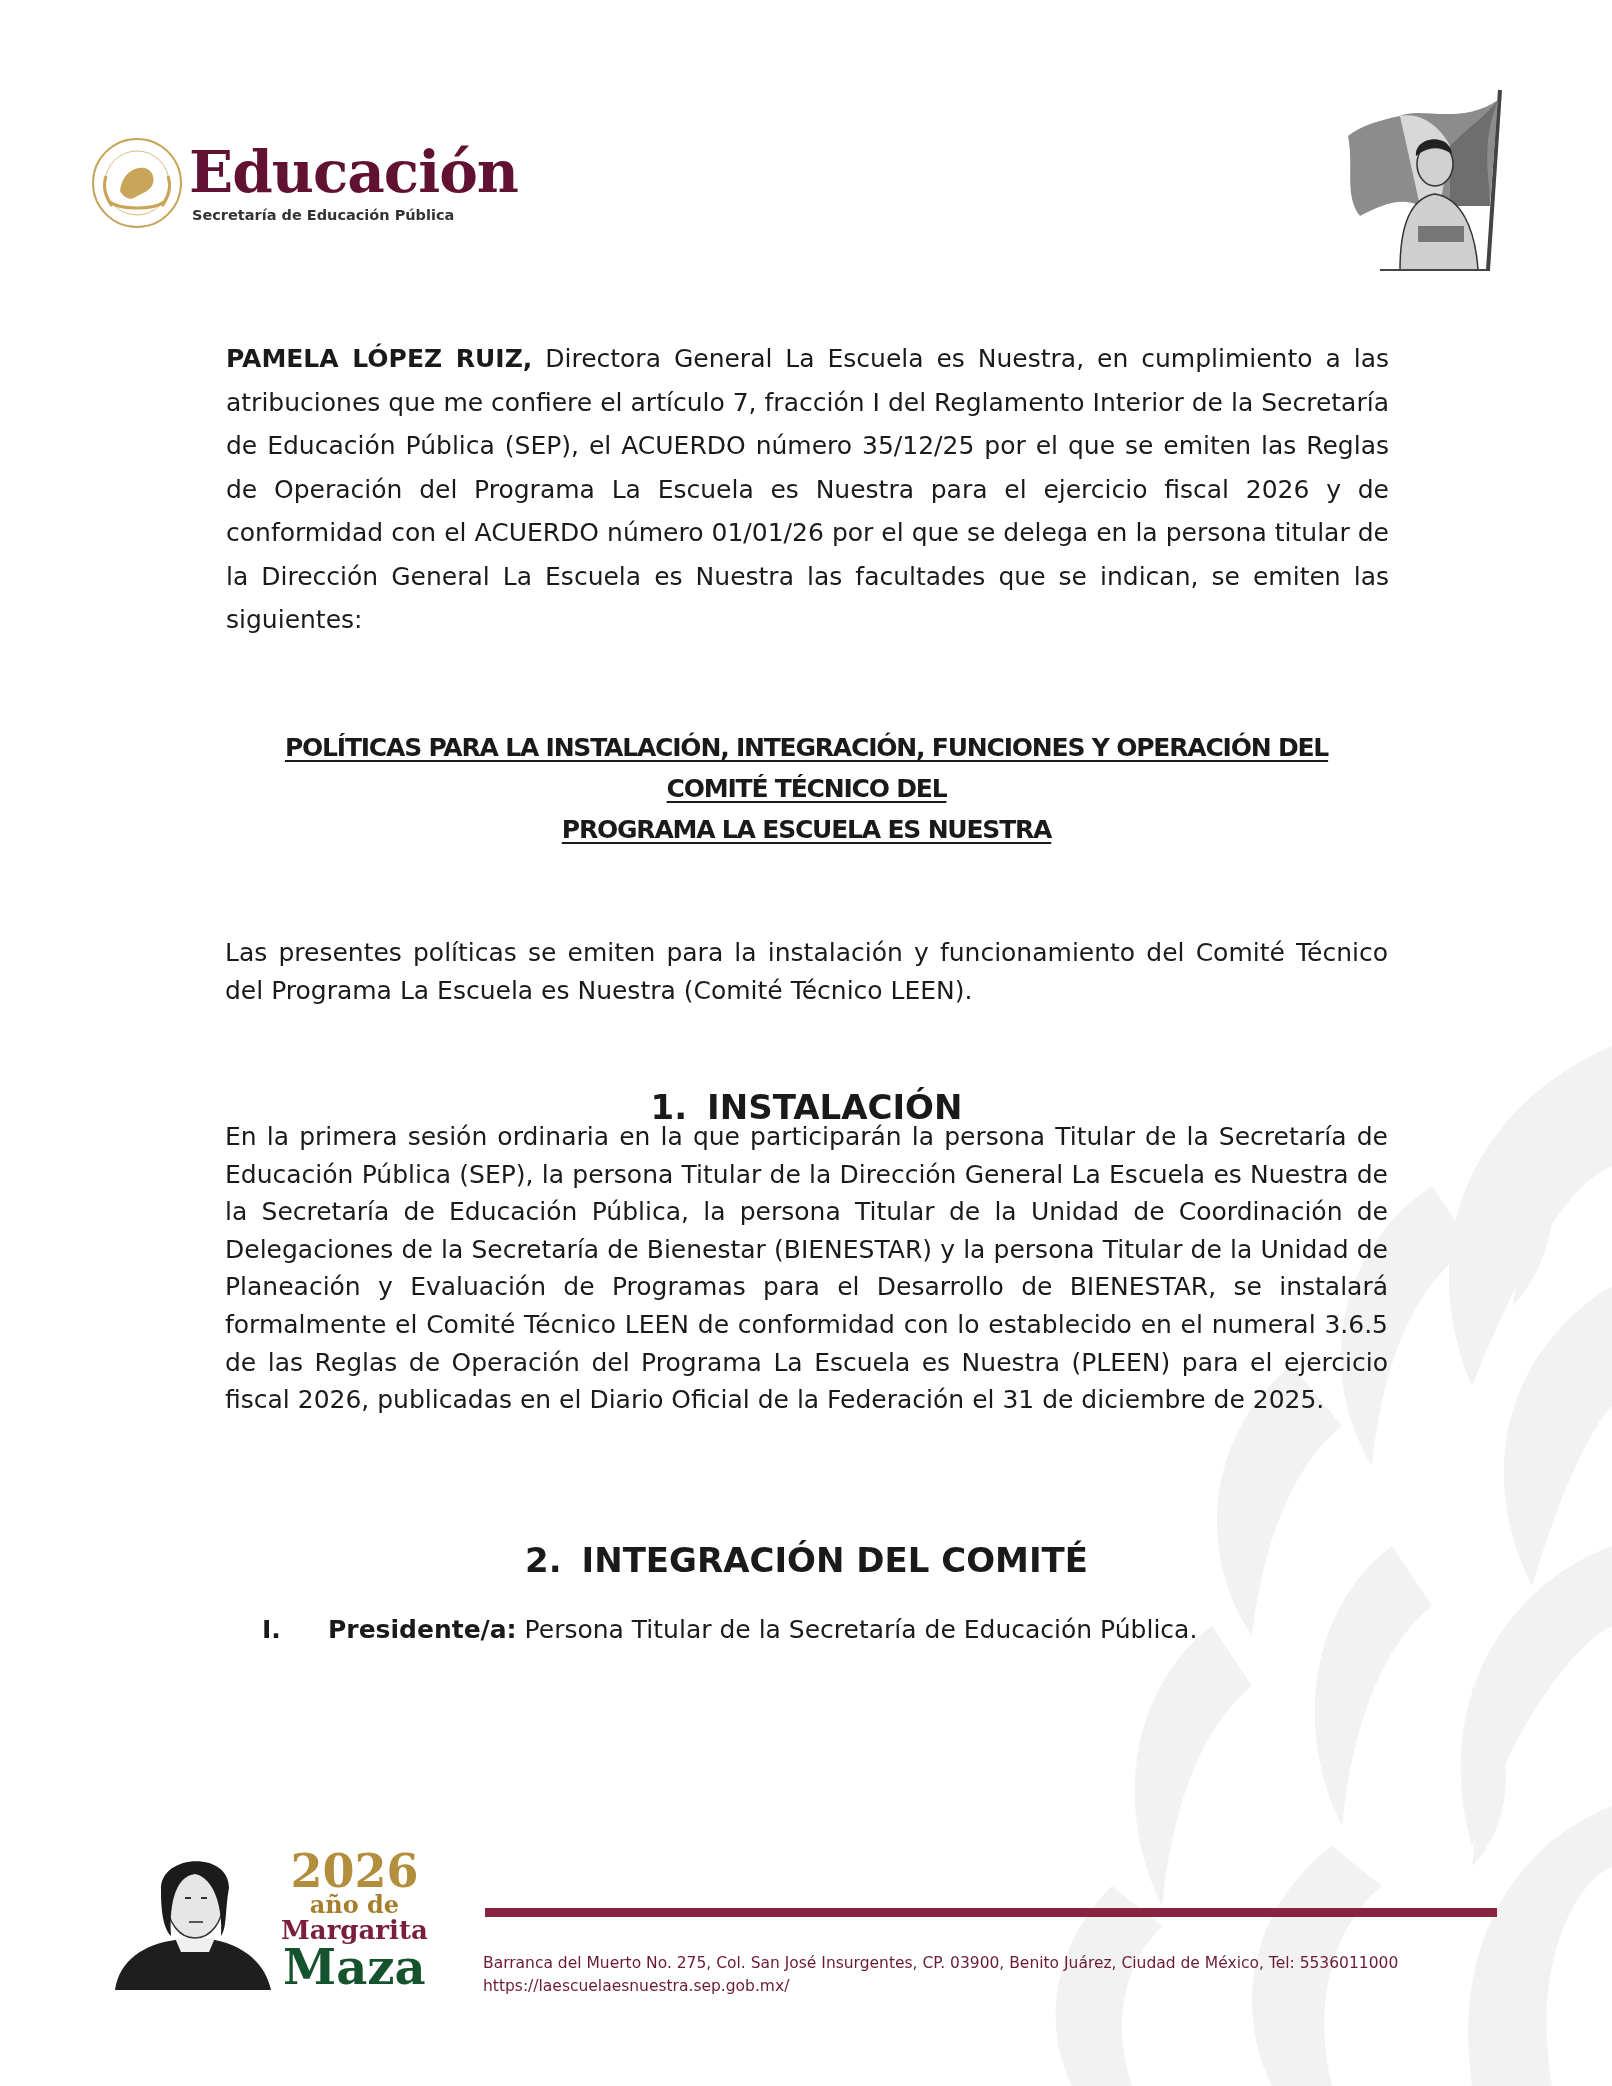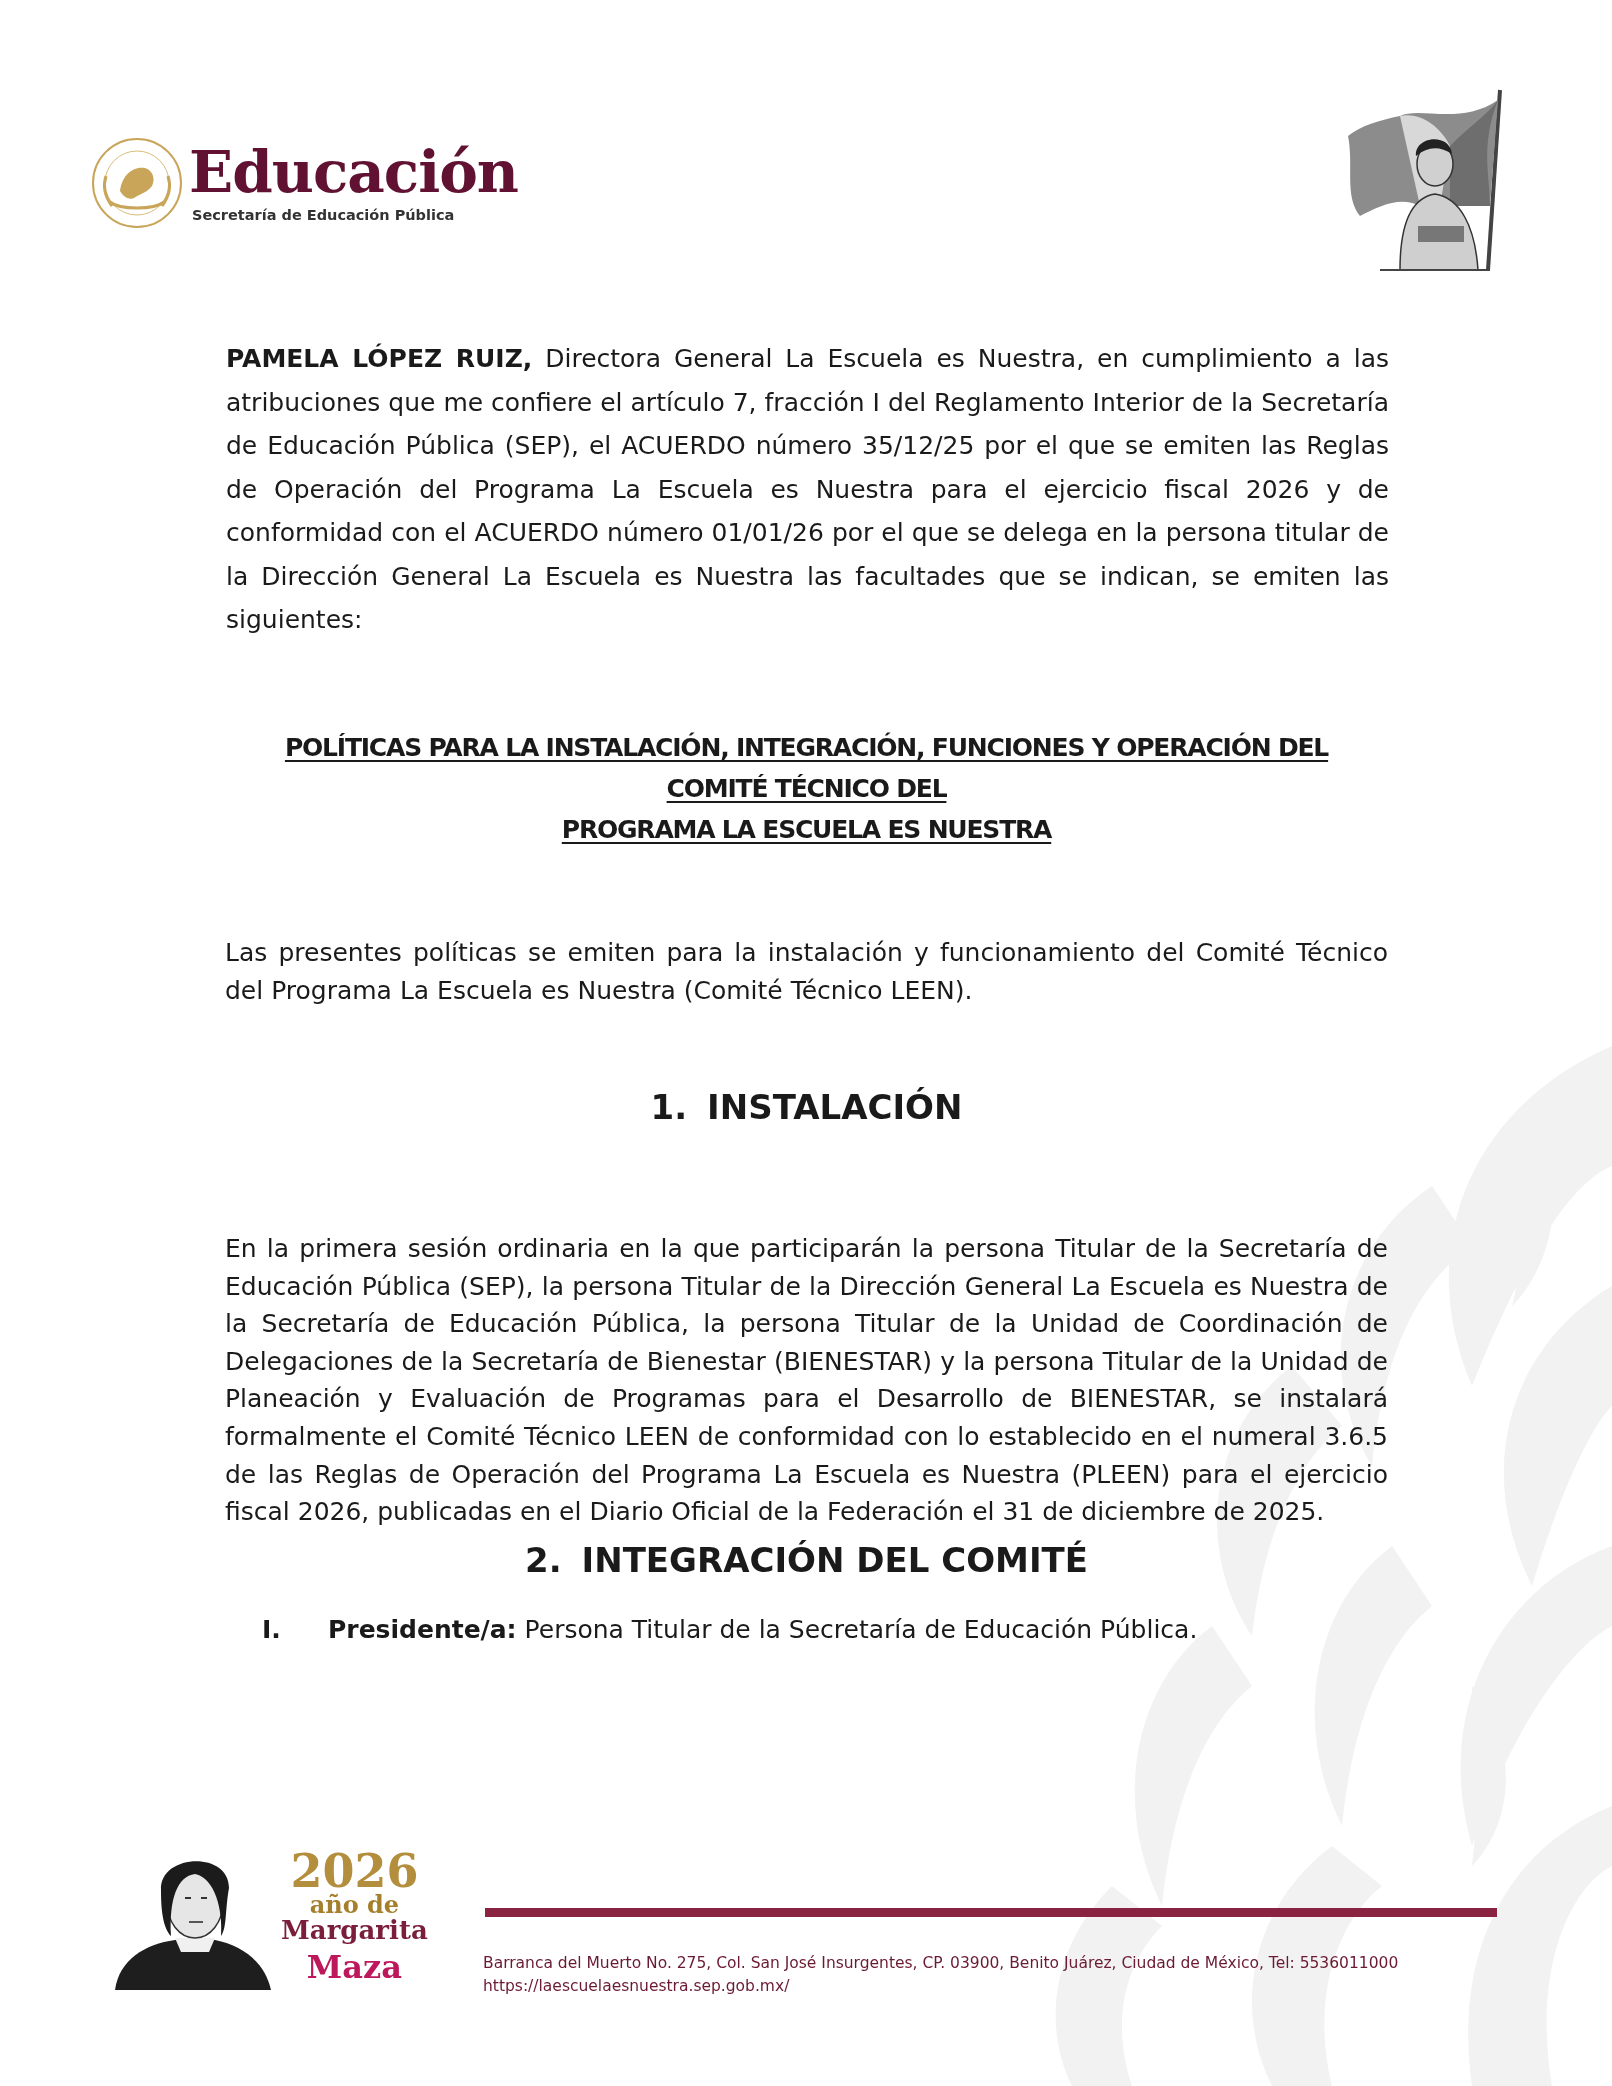--- a/index.html
+++ b/index.html
@@ -23,33 +23,33 @@
   
   .content { position: absolute; left: 225px; width: 1163px; }
   .p-intro { top: 336px; font-size: 25px; line-height: 43.5px; text-align: justify; }
   .p-intro b { font-weight: bold; }
   .title-block { position: absolute; left: 225px; width: 1163px; top: 727px; text-align: center; font-weight: bold; font-size: 25px; line-height: 41px; letter-spacing: -1.2px; text-decoration: underline; text-underline-offset: 4px; text-decoration-thickness: 2px; }
   .p-presentes { top: 934px; font-size: 25px; line-height: 38px; text-align: justify; }
   .section-h { position: absolute; left: 225px; width: 1163px; text-align: center; font-weight: bold; font-size: 34px; }
   .sec1 { top: 1087px; }
   .sec2 { top: 1540px; }
   .section-h .num { margin-right: 20px; }
-  .p-instal { top: 1230px; font-size: 25px; line-height: 37.6px; text-align: justify; }
+  .p-instal { top: 1118px; font-size: 25px; line-height: 37.6px; text-align: justify; }
   .list-item { position: absolute; left: 262px; top: 1615px; font-size: 25px; display: flex; }
   .list-item .roman { width: 66px; font-weight: bold; }
   .list-item b { font-weight: bold; }
 
   
   .footer-badge { position: absolute; left: 105px; top: 1840px; display: flex; align-items: flex-end; }
   .margarita { width: 170px; height: 150px; }
   .badge-text { margin-left: 6px; display: flex; flex-direction: column; align-items: center; font-family: "DejaVu Serif", "Liberation Serif", serif; font-weight: bold; }
   .badge-year { font-size: 46px; color: #b38e3d; line-height: 46px; }
   .badge-ano { font-size: 24px; color: #a57f2c; line-height: 22px; }
   .badge-marg { font-size: 26px; color: #7a1e3b; line-height: 28px; }
-  .badge-maza { font-size: 32px; color: #be185d; line-height: 46px; }
+  .badge-maza { font-size: 48px; color: #14532d; line-height: 46px; }
   .footer-rule { position: absolute; left: 485px; top: 1908px; width: 1012px; height: 9px; background: #8a2241; }
   .footer-address { position: absolute; left: 483px; top: 1952px; font-size: 15.5px; color: #6b1a33; line-height: 23px; }
 </style>
 </head>
 <body>
 
 <svg class="watermark" viewBox="0 0 700 1100" xmlns="http://www.w3.org/2000/svg">
   <g fill="#f2f2f2">
     <path d="M700 60 C560 120 500 260 560 400 C600 300 650 200 700 180 Z"></path>
     <path d="M700 300 C600 360 560 480 620 600 C650 500 680 440 700 420 Z"></path>

